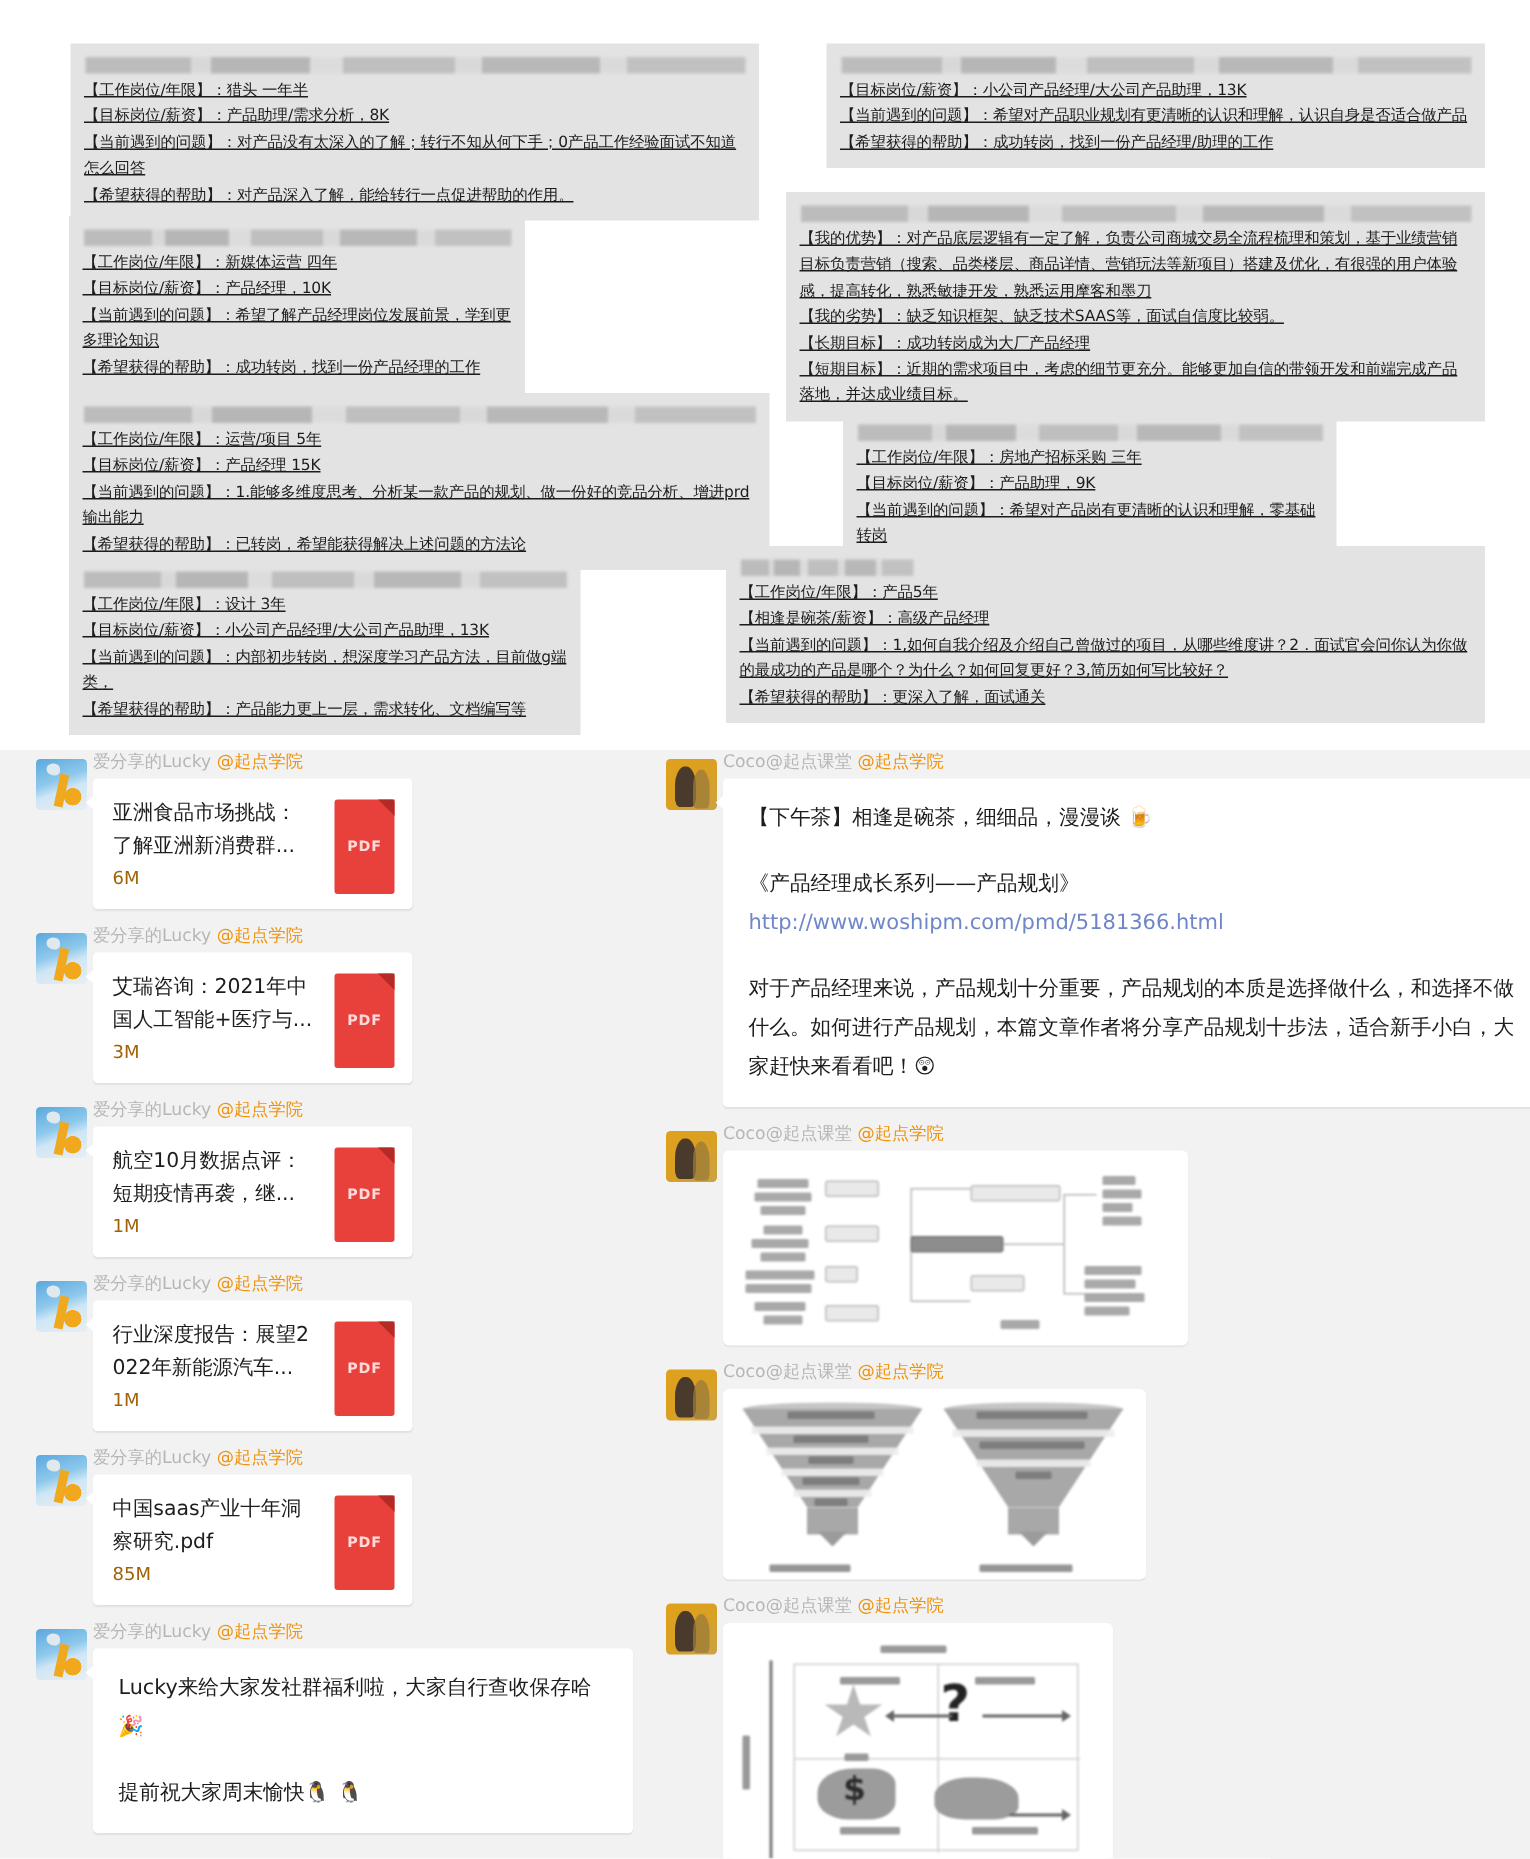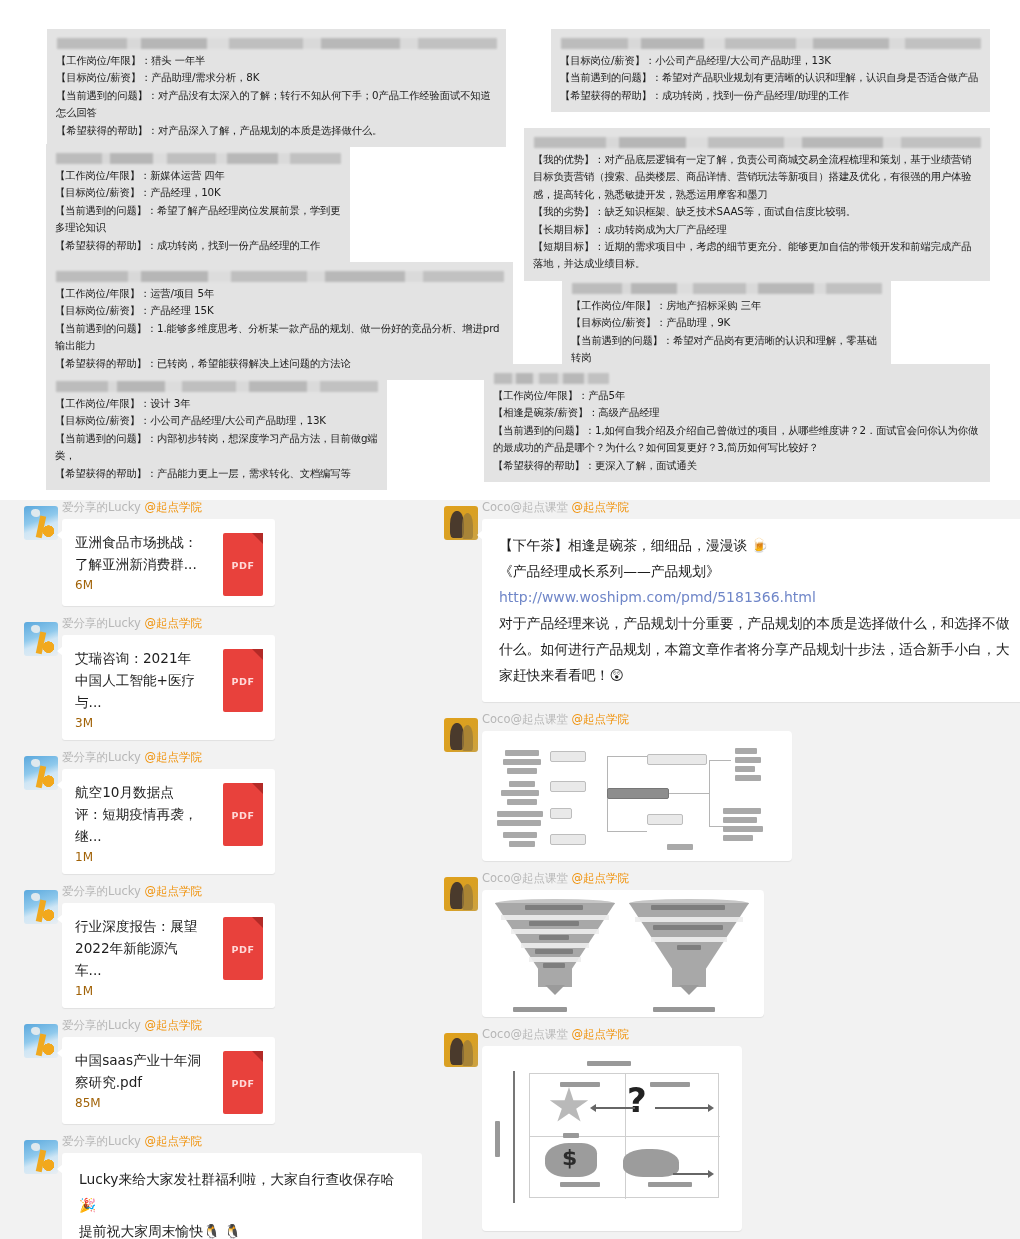--- a/index.html
+++ b/index.html
@@ -39,21 +39,21 @@
       linear-gradient(90deg,
         #b9b9b9 0 16%, #d8d8d8 16% 19%,
         #b3b3b3 19% 34%, #dcdcdc 34% 39%,
         #bcbcbc 39% 56%, #d9d9d9 56% 60%,
         #b5b5b5 60% 78%, #dadada 78% 82%,
         #bfbfbf 82% 100%);
     filter: blur(1.1px);
     opacity: .92;
   }
 
-  .survey-line { white-space: pre-wrap; }
+  .survey-line { white-space: pre-wrap; text-decoration: underline; }
 
   
   #chat-section {
     position: absolute;
     left: 0;
     top: 500px;
     width: 1020px;
     height: 739px;
     background: #f2f2f2;
   }
@@ -129,21 +129,20 @@
   }
   .msg-sender .at-tag { color: #f0920a; font-weight: 400; }
 
   
   .bubble {
     position: relative;
     display: inline-block;
     background: #ffffff;
     border-radius: 3px;
     box-shadow: 0 1px 1px rgba(0,0,0,.07);
-    gap: 22px;
   }
   .bubble::before {
     content: "";
     position: absolute;
     left: -5px; top: 11px;
     width: 0; height: 0;
     border-top: 5px solid transparent;
     border-bottom: 5px solid transparent;
     border-right: 6px solid #ffffff;
   }
@@ -203,21 +202,21 @@
   
   .text-bubble {
     padding: 13px 17px 14px 17px;
     font-size: 13.8px;
     line-height: 26px;
     color: #1d1d1d;
   }
   #lucky-text-bubble { width: 360px; }
   #coco-text-bubble  { width: 545px; }
   .bubble-para { white-space: pre-wrap; }
-  .bubble-para.spaced { }
+  .bubble-para.spaced { margin-top: 18px; }
   .bubble-link { color: #6f86c8; font-size: 14px; }
 
   
   .image-bubble {
     background: #ffffff;
     border-radius: 4px;
     padding: 5px;
     display: inline-block;
     box-shadow: 0 1px 1px rgba(0,0,0,.07);
   }
@@ -341,21 +340,21 @@
 </head>
 <body>
 
 <section id="survey-section">
 
   <div class="survey-card" id="card-1" style="left:47px; top:29px; width:459px;">
     <span class="redacted"></span>
     <div class="survey-line">【工作岗位/年限】：猎头 一年半</div>
     <div class="survey-line">【目标岗位/薪资】：产品助理/需求分析，8K</div>
     <div class="survey-line">【当前遇到的问题】：对产品没有太深入的了解；转行不知从何下手；0产品工作经验面试不知道怎么回答</div>
-    <div class="survey-line">【希望获得的帮助】：对产品深入了解，产品规划的本质是选择做什么。</div>
+    <div class="survey-line">【希望获得的帮助】：对产品深入了解，能给转行一点促进帮助的作用。</div>
   </div>
 
   <div class="survey-card" id="card-2" style="left:551px; top:29px; width:439px;">
     <span class="redacted"></span>
     <div class="survey-line">【目标岗位/薪资】：小公司产品经理/大公司产品助理，13K</div>
     <div class="survey-line">【当前遇到的问题】：希望对产品职业规划有更清晰的认识和理解，认识自身是否适合做产品</div>
     <div class="survey-line">【希望获得的帮助】：成功转岗，找到一份产品经理/助理的工作</div>
   </div>
 
   <div class="survey-card" id="card-3" style="left:46px; top:144px; width:304px;">

